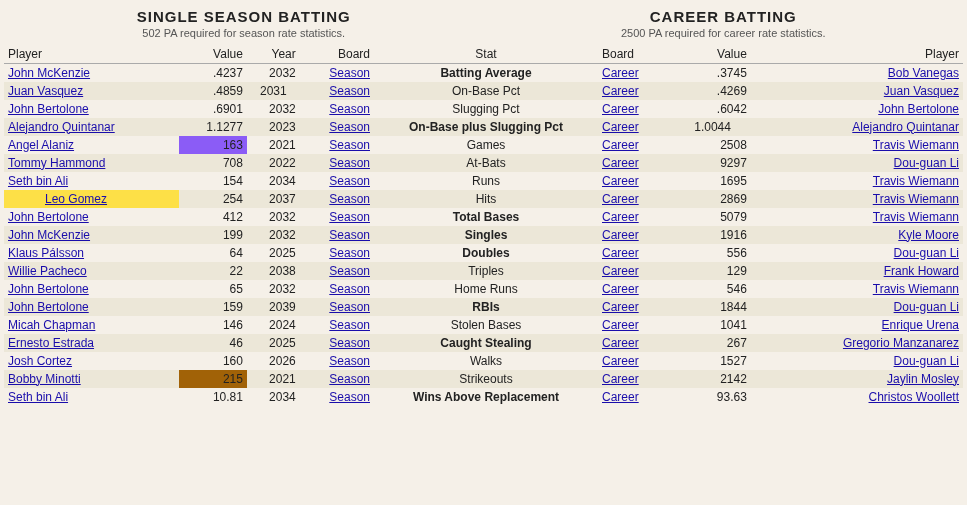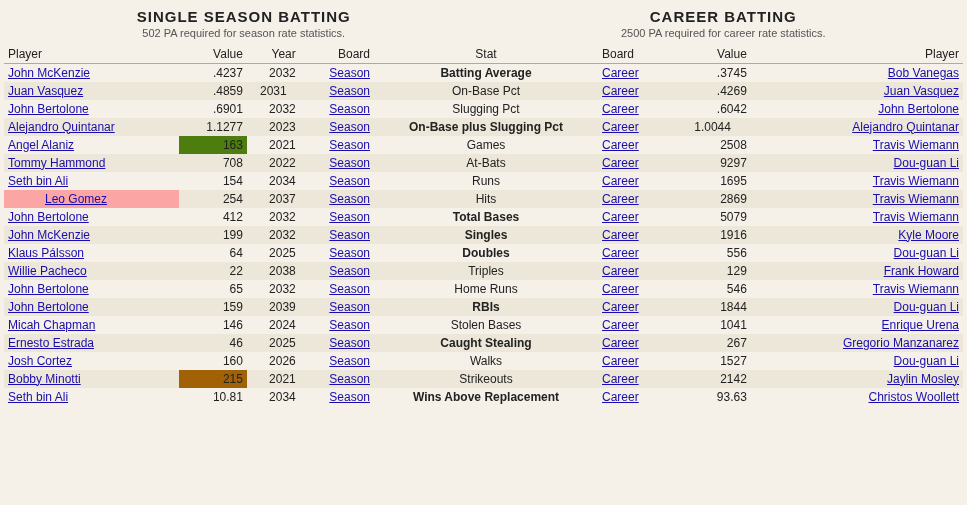--- a/index.html
+++ b/index.html
@@ -154,38 +154,38 @@
               <td class="link" style="background: rgb(245, 240, 232);">Season</td>
             </tr>
             <tr style="background: rgb(236, 231, 216);">
               <td class="link left-name" style="background: rgb(236, 231, 216);">Alejandro Quintanar</td>
               <td style="background: rgb(236, 231, 216);">1.1277</td>
               <td style="background: rgb(236, 231, 216);">2023</td>
               <td class="link" style="background: rgb(236, 231, 216);">Season</td>
             </tr>
             <tr style="background: rgb(245, 240, 232);">
               <td class="link left-name" style="background: rgb(245, 240, 232);">Angel Alaniz</td>
-              <td style="background: #4d7c0f;">163</td>
+              <td style="background: #8b5cf6;">163</td>
               <td style="background: rgb(245, 240, 232);">2021</td>
               <td class="link" style="background: rgb(245, 240, 232);">Season</td>
             </tr>
             <tr style="background: rgb(236, 231, 216);">
               <td class="link left-name" style="background: rgb(236, 231, 216);">Tommy Hammond</td>
               <td style="background: rgb(236, 231, 216);">708</td>
               <td style="background: rgb(236, 231, 216);">2022</td>
               <td class="link" style="background: rgb(236, 231, 216);">Season</td>
             </tr>
             <tr style="background: rgb(245, 240, 232);">
               <td class="link left-name" style="background: rgb(245, 240, 232);">Seth bin Ali</td>
               <td style="background: rgb(245, 240, 232);">154</td>
               <td style="background: rgb(245, 240, 232);">2034</td>
               <td class="link" style="background: rgb(245, 240, 232);">Season</td>
             </tr>
             <tr style="background: rgb(236, 231, 216);">
-              <td class="link left-name" style="background: #fca5a5; padding-left: 41px;">Leo Gomez</td>
+              <td class="link left-name" style="background: #fde047; padding-left: 41px;">Leo Gomez</td>
               <td style="background: rgb(236, 231, 216);">254</td>
               <td style="background: rgb(236, 231, 216);">2037</td>
               <td class="link" style="background: rgb(236, 231, 216);">Season</td>
             </tr>
             <tr style="background: rgb(245, 240, 232);">
               <td class="link left-name" style="background: rgb(245, 240, 232);">John Bertolone</td>
               <td style="background: rgb(245, 240, 232);">412</td>
               <td style="background: rgb(245, 240, 232);">2032</td>
               <td class="link" style="background: rgb(245, 240, 232);">Season</td>
             </tr>

